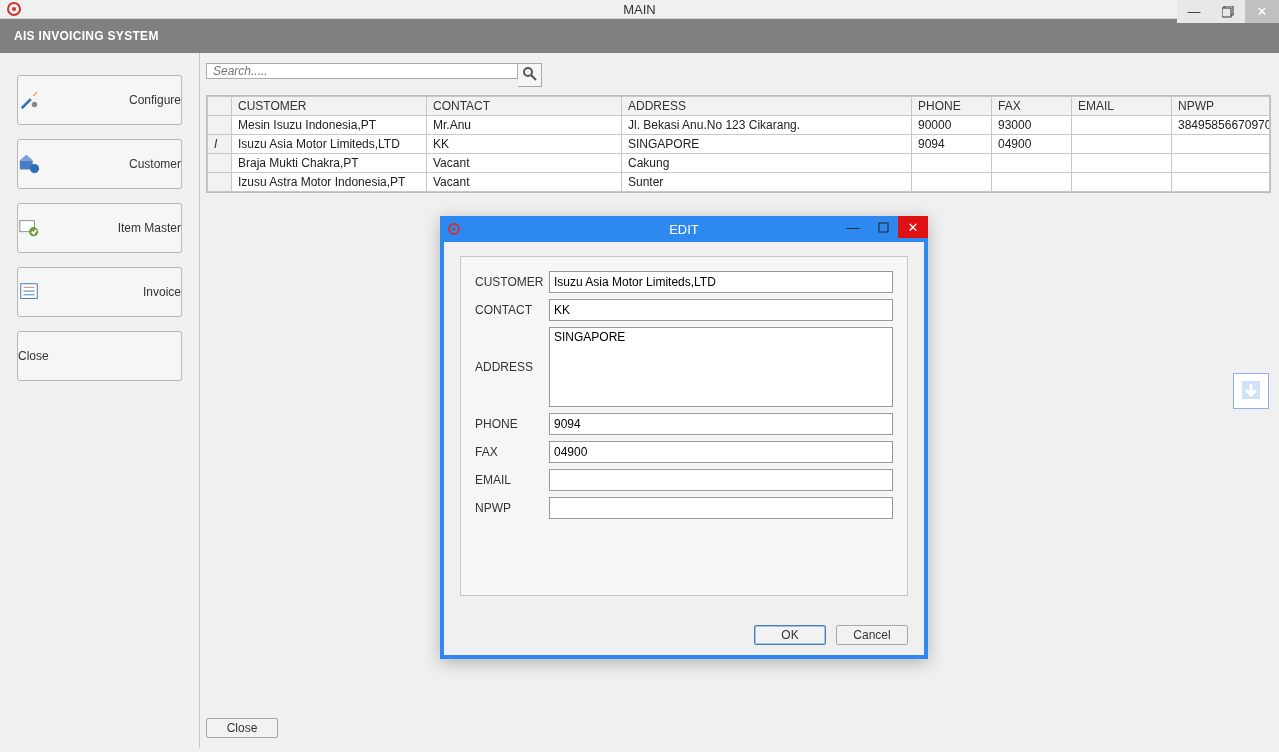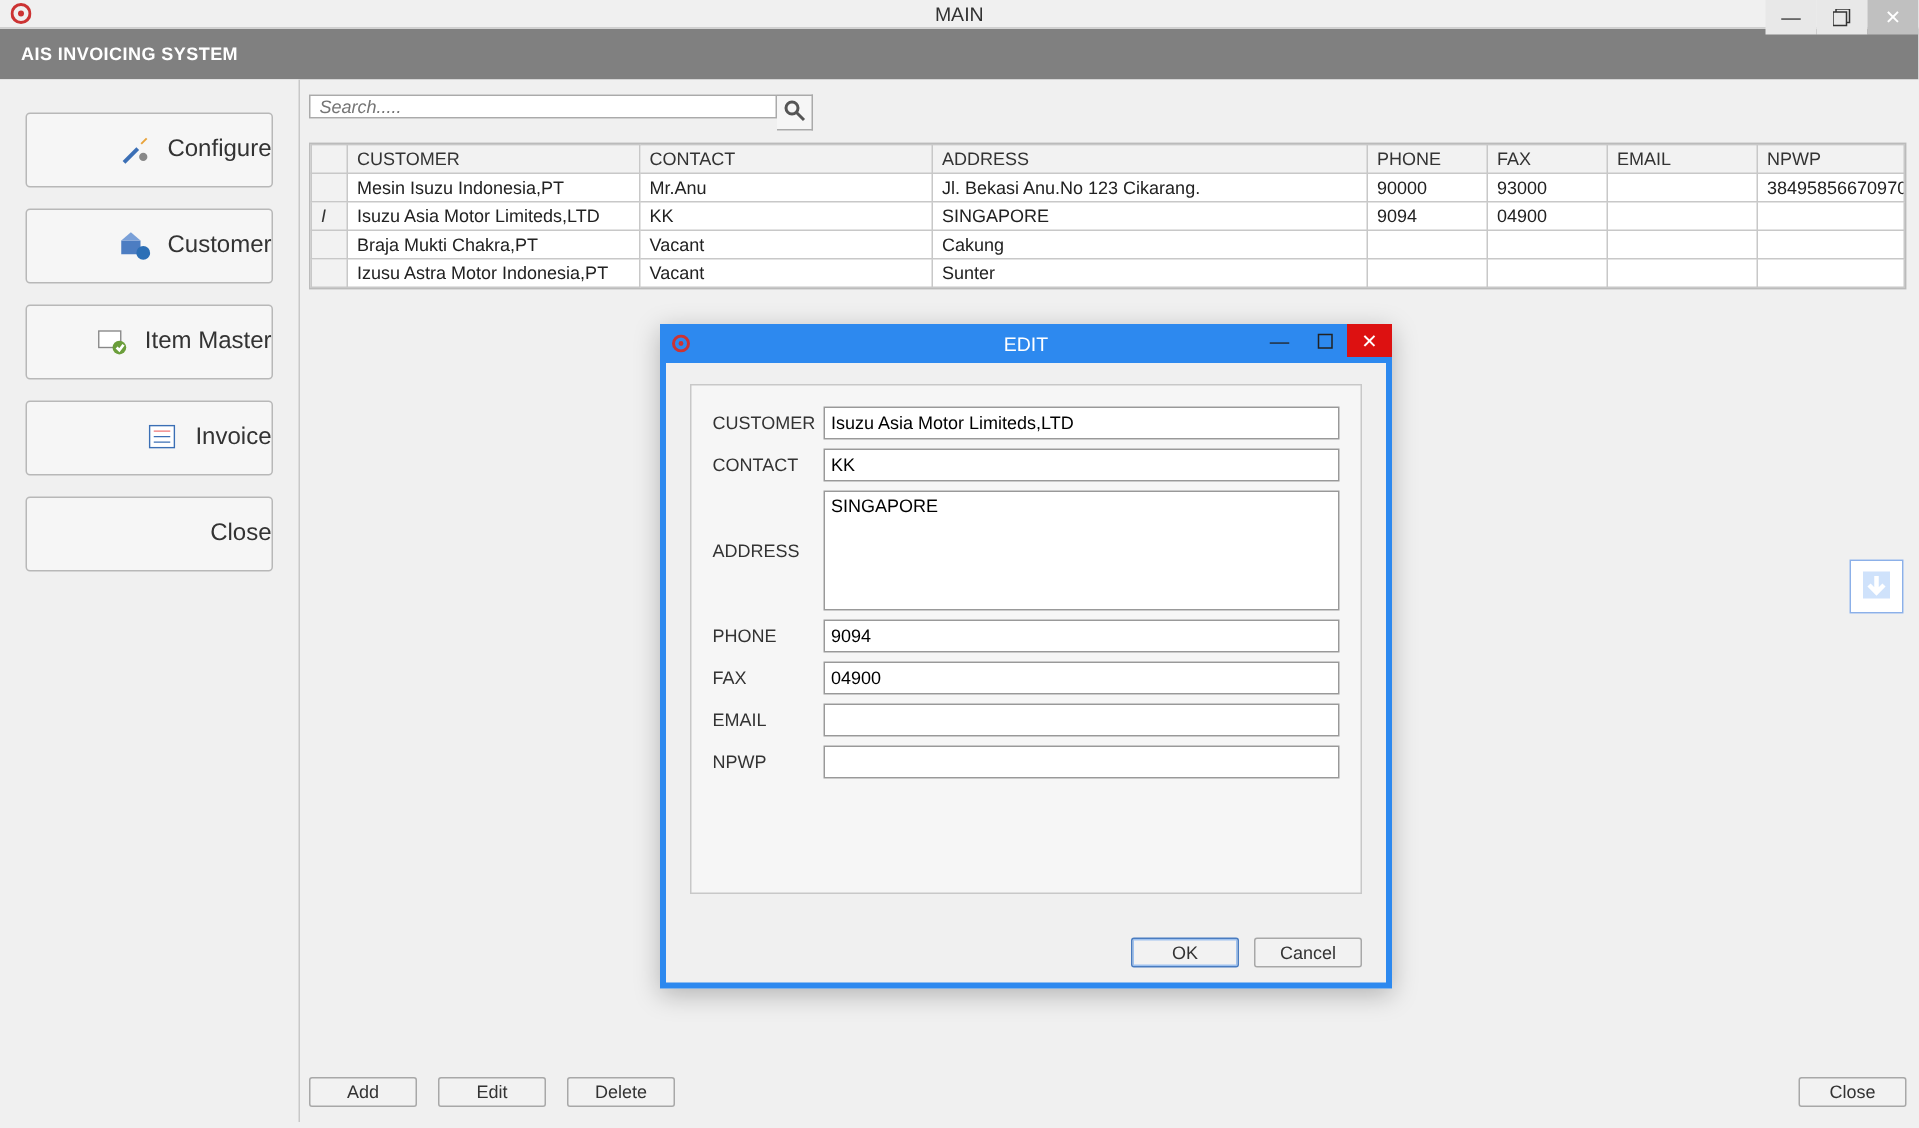--- a/index.html
+++ b/index.html
@@ -71,23 +71,23 @@
     border-right: 1px solid #c8c8c8;
     background: #f0f0f0;
   }
   .side-btn {
     width: 165px;
     height: 50px;
     margin: 14px auto 0 auto;
     background: #f6f6f6;
     border: 1px solid #b8b8b8;
     border-radius: 3px;
-    display:flex; align-items:center; justify-content:flex-end;
+    display:flex; align-items:center; justify-content:space-between;
     gap: 11px;
-    font-size: 16px;
+    font-size: 12px;
     color:#333;
     cursor: default;
   }
   .side-btn:first-child{ margin-top: 14px;}
   .side-btn .ico { width:22px; height:22px; display:inline-flex; align-items:center; justify-content:center;}
 
   
   .right-panel {
     flex: 1;
     display:flex;
@@ -400,25 +400,20 @@
     <div class="float-arrow">
       <span>
         <svg width="24" height="24" viewBox="0 0 24 24">
             <rect x="3" y="3" width="18" height="18" fill="#cfe2fb"></rect>
             <path d="M12 6 L12 16 M7 12 L12 17 L17 12" stroke="#fff" stroke-width="3" fill="none"></path>
           </svg>
       </span>
     </div>
 
     <div class="footer">
-      <div class="footer-left">
-        <div class="btn">Add</div>
-        <div class="btn">Edit</div>
-        <div class="btn">Delete</div>
-      </div>
       <div>
         <div class="btn">Close</div>
       </div>
     </div>
   </div>
 </div>
 
 <div class="modal">
   <div class="modal-titlebar">
     <span class="micon">

